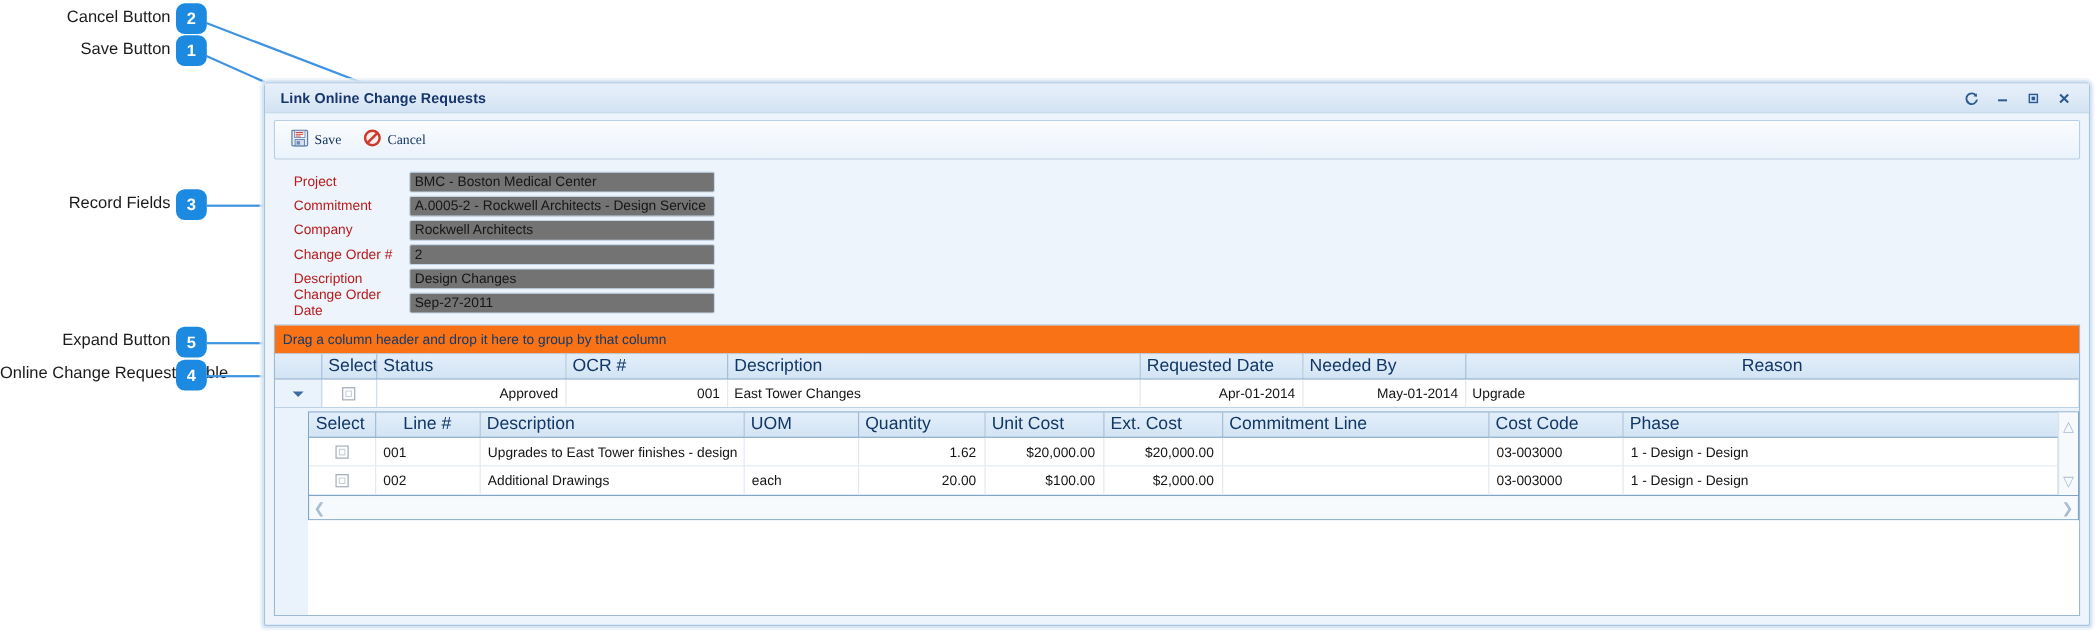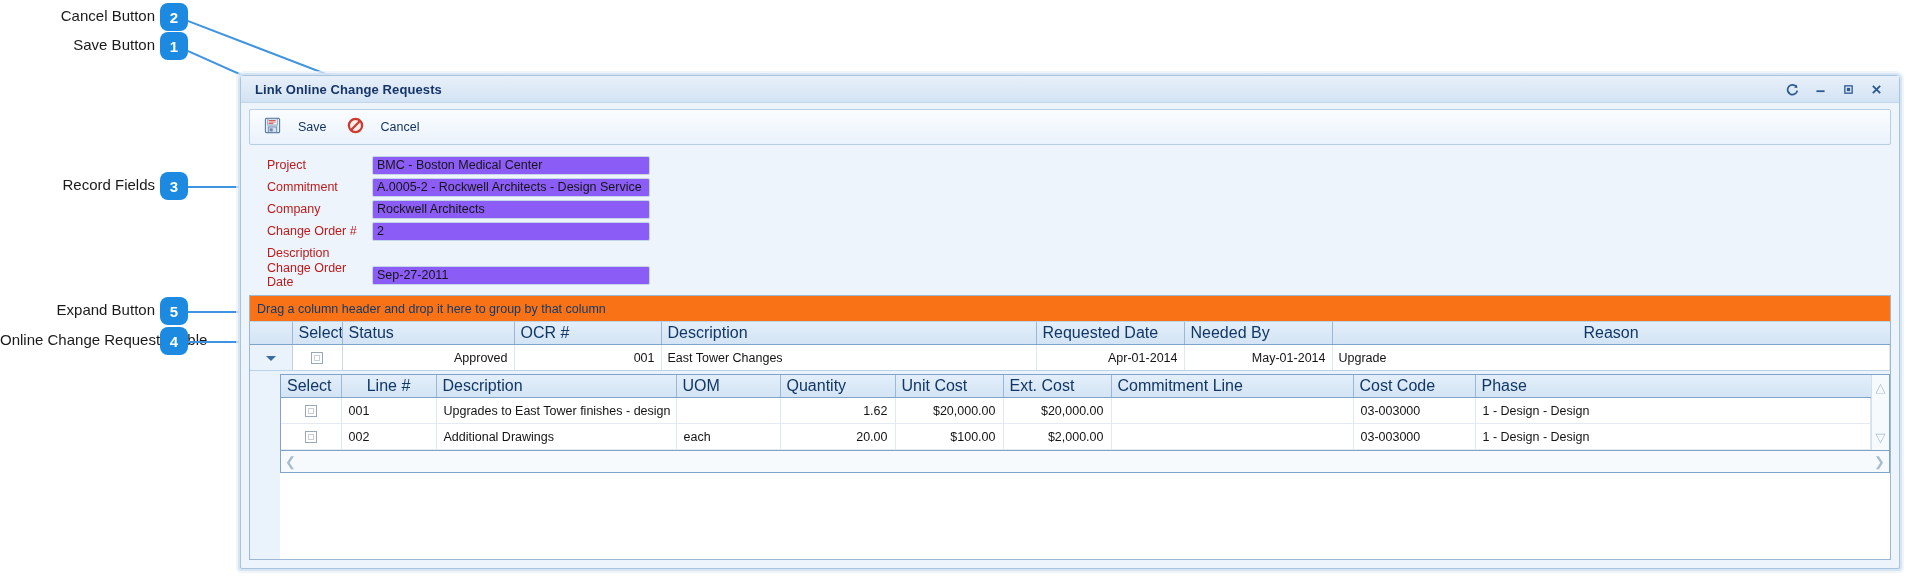--- a/index.html
+++ b/index.html
@@ -71,38 +71,38 @@
   .toolbar {
     height: 34px;
     background: linear-gradient(to bottom, #fbfdff 0%, #eaf2fb 100%);
     border: 1px solid #b7cee4;
     border-radius: 2px;
     display: flex; align-items: center;
     padding: 0 4px;
     flex: 0 0 auto;
   }
   .tb-btn {
-    display: flex; align-items: center; gap: 17px;
+    display: flex; align-items: center; gap: 5px;
     height: 28px; padding: 0 9px;
     font-size: 12.5px; color: #10305e;
     border: 1px solid transparent; border-radius: 3px;
-    font-family: Liberation Sans, sans-serif;
+    font-family: Liberation Serif, serif;
   }
   .toolbar-fill { flex: 1 1 auto; }
 
   
   .fields { padding: 9px 0 7px 18px; flex: 0 0 auto; }
   .field-row { display: flex; align-items: center; height: 22px; }
   .field-label {
     width: 105px; font-size: 12.5px; color: #b91c1c;
     font-family: "Liberation Sans", sans-serif;
   }
   .field-input {
     width: 278px; height: 19px; box-sizing: border-box;
-    background: #8b5cf6;
+    background: #737373;
     border: 1px solid #c3d5e6; border-radius: 2px;
     font-size: 12.5px; color: #161616;
     padding: 0 4px; line-height: 17px;
     overflow: hidden; white-space: nowrap;
     font-family: "Liberation Sans", sans-serif;
   }
 
   
   .grid-panel {
     margin: 2px 0 0 0;
@@ -307,20 +307,21 @@
         <div class="field-row">
           <span class="field-label">Company</span>
           <div class="field-input">Rockwell Architects</div>
         </div>
         <div class="field-row">
           <span class="field-label">Change Order #</span>
           <div class="field-input">2</div>
         </div>
         <div class="field-row">
           <span class="field-label">Description</span>
+          <div class="field-input">Design Changes</div>
         </div>
         <div class="field-row">
           <span class="field-label">Change Order Date</span>
           <div class="field-input">Sep-27-2011</div>
         </div>
       </div>
 
       <div class="grid-panel">
 
         <div class="group-bar">Drag a column header and drop it here to group by that column</div>

